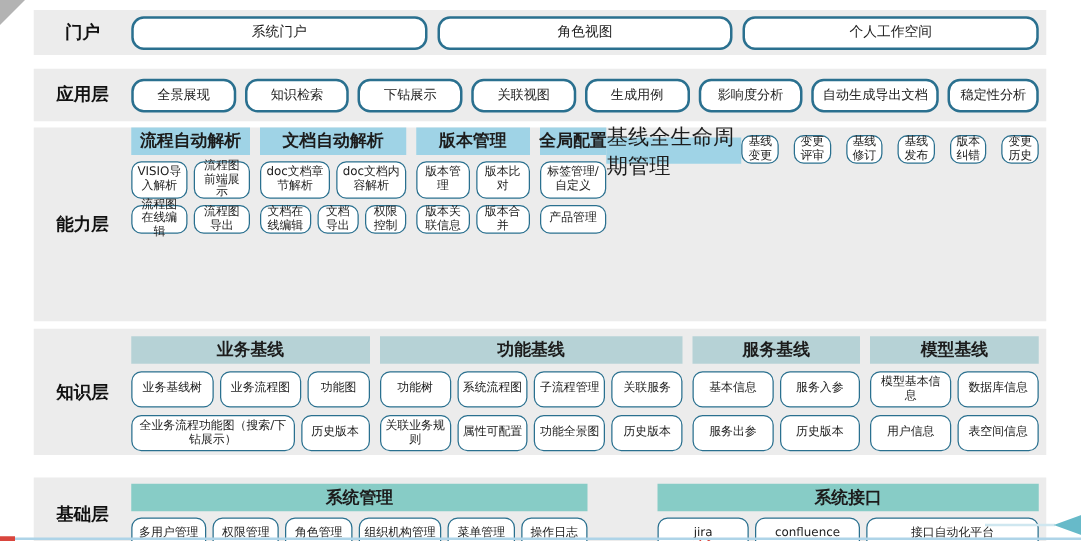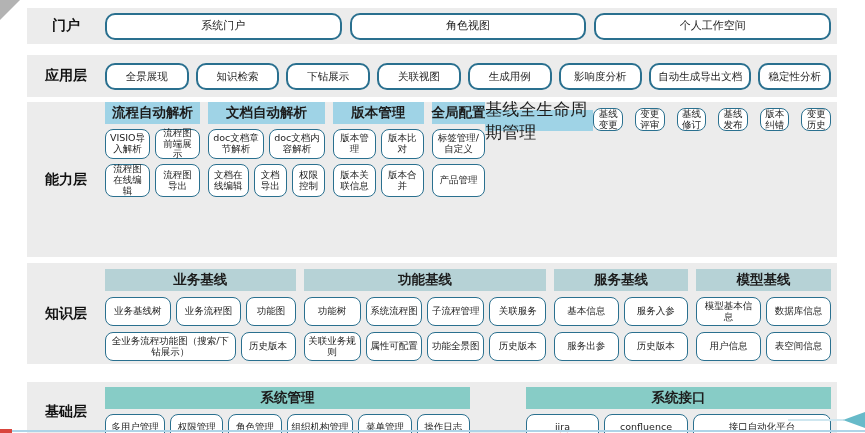--- a/index.html
+++ b/index.html
@@ -24,21 +24,21 @@
   .col{display:flex;flex-direction:column;min-width:0;}
   .group-header{height:22px;background:var(--header_blue,#9fd3e6);font-weight:bold;font-size:13.5px;
                 display:flex;align-items:center;justify-content:center;white-space:nowrap;}
   .band-knowledge .group-header{background:var(--header_gray_teal,#b6d2d6);}
   .band-foundation .group-header{background:var(--header_teal,#87ccc6);}
   .cap-content{display:flex;flex-direction:row;padding-top:0;box-sizing:border-box;}
   .cap-groups{display:flex;gap:8px;}
   .cap-groups .group{gap:5px;}
   .grow-row{display:flex;gap:5px;}
   .r1 .btn{height:30px;}
-  .r2 .btn{height:33px;}
+  .r2 .btn{height:23px;}
   .banner{margin-top:8px;height:21px;background:var(--header_blue,#9fd3e6);font-weight:normal;
           font-size:17px;display:flex;align-items:center;justify-content:center;}
   .baseline-row{display:flex;gap:12px;margin-top:6px;}
   .baseline-row .btn{height:23px;}
   .kn-content{display:flex;gap:8px;padding-top:6px;box-sizing:border-box;}
   .kn-content .group{gap:6px;}
   .kn-content .grow-row .btn{height:29px;}
   .fd-content{display:flex;padding-top:5px;box-sizing:border-box;}
   .fd-content .group{gap:5px;}
   .fd-content .grow-row .btn{height:27px;}

